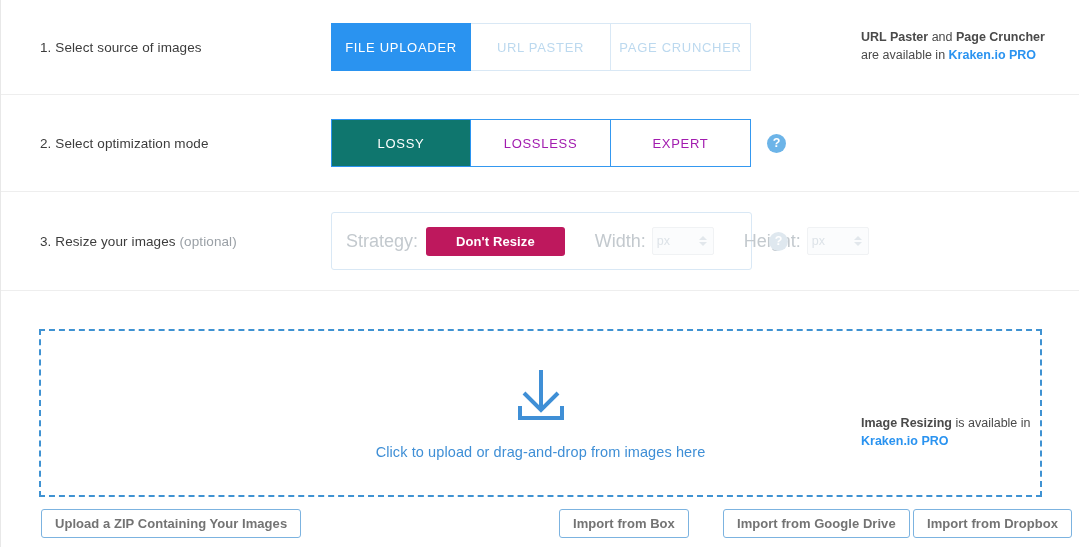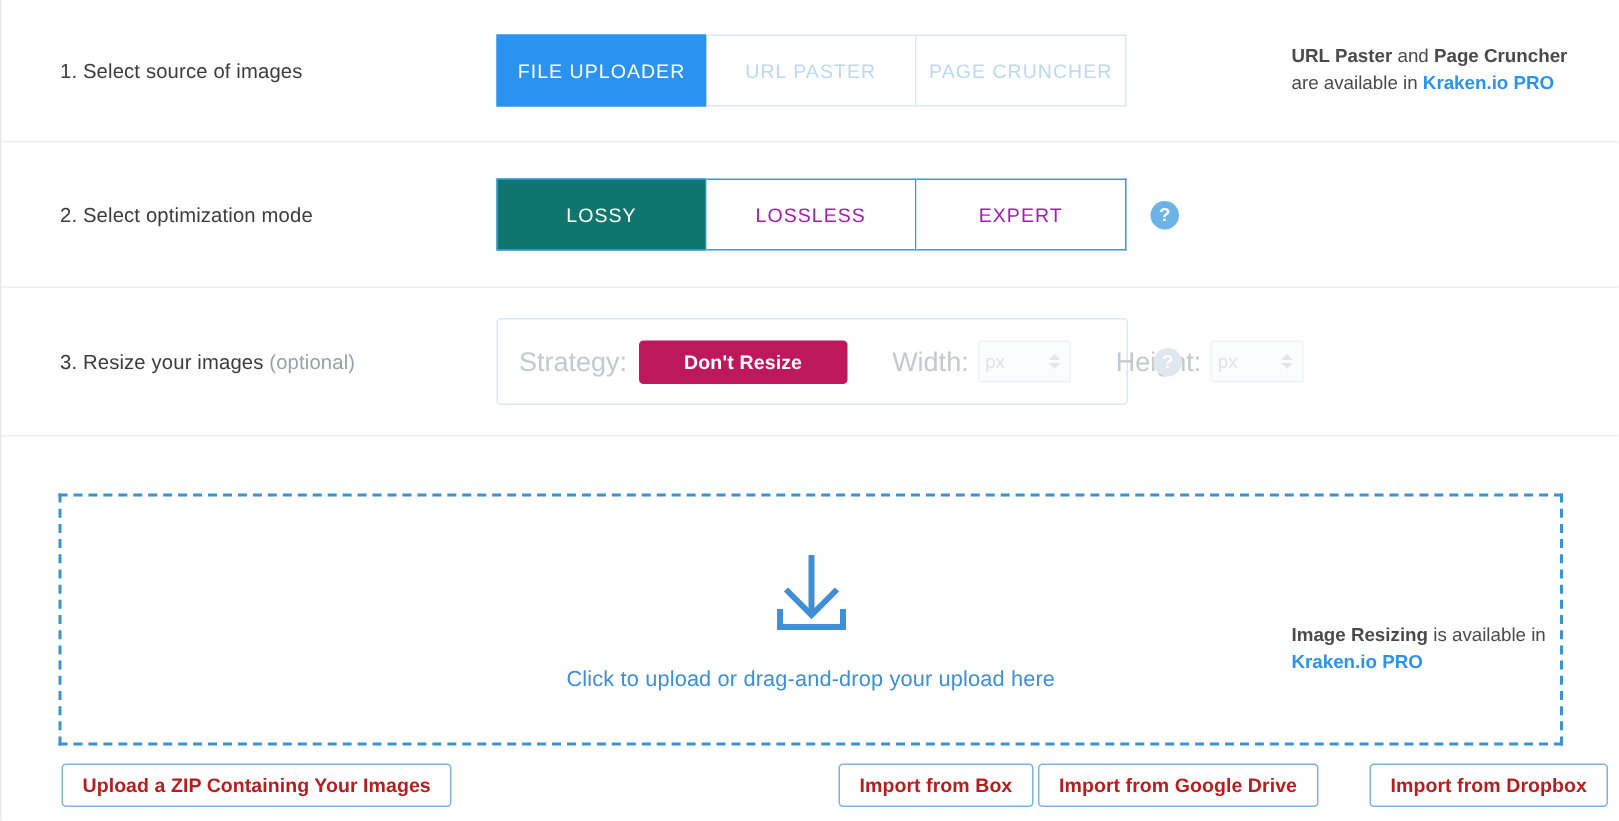--- a/index.html
+++ b/index.html
@@ -214,34 +214,34 @@
     top: 509px;
     width: 1079px;
     height: 32px;
   }
   .btn-outline {
     position: absolute;
     height: 29px;
     border: 1px solid #7cb3e0;
     border-radius: 3px;
     background: #ffffff;
-    color: #b91c1c;
+    color: #737373;
     font-size: 13px;
     font-weight: 700;
     display: flex;
     align-items: center;
     justify-content: center;
     padding: 0 13px;
     cursor: pointer;
     white-space: nowrap;
     letter-spacing: 0.05px;
   }
   #btn-zip      { left: 40px; }
   #btn-box      { left: 558px; }
-  #btn-gdrive   { left: 691px; }
+  #btn-gdrive   { left: 722px; }
   #btn-dropbox  { left: 912px; }
 </style>
 </head>
 <body>
 
 <div class="page">
 
   <div class="config-row row-1">
     <div class="step-label">
       <span>1. Select source of images</span>
@@ -327,21 +327,21 @@
   </div>
 
   <div class="dropzone">
     <div class="dz-icon">
       <svg width="62" height="58" viewBox="0 0 62 58" fill="none">
         <path d="M31 4 L31 42" stroke="#3f8fd6" stroke-width="4" stroke-linecap="butt"></path>
         <path d="M14 27 L31 44 L48 27" stroke="#3f8fd6" stroke-width="4" stroke-linecap="butt" stroke-linejoin="miter" fill="none"></path>
         <path d="M10 40 L10 52 L52 52 L52 40" stroke="#3f8fd6" stroke-width="4" fill="none" stroke-linecap="butt" stroke-linejoin="miter"></path>
       </svg>
     </div>
-    <div class="dz-text">Click to upload or drag-and-drop your upload here</div>
+    <div class="dz-text">Click to upload or drag-and-drop from images here</div>
   </div>
 
   <div class="actions">
     <div class="btn-outline" id="btn-zip">
       <span>Upload a ZIP Containing Your Images</span>
     </div>
     <div class="btn-outline" id="btn-box">
       <span>Import from Box</span>
     </div>
     <div class="btn-outline" id="btn-gdrive">

